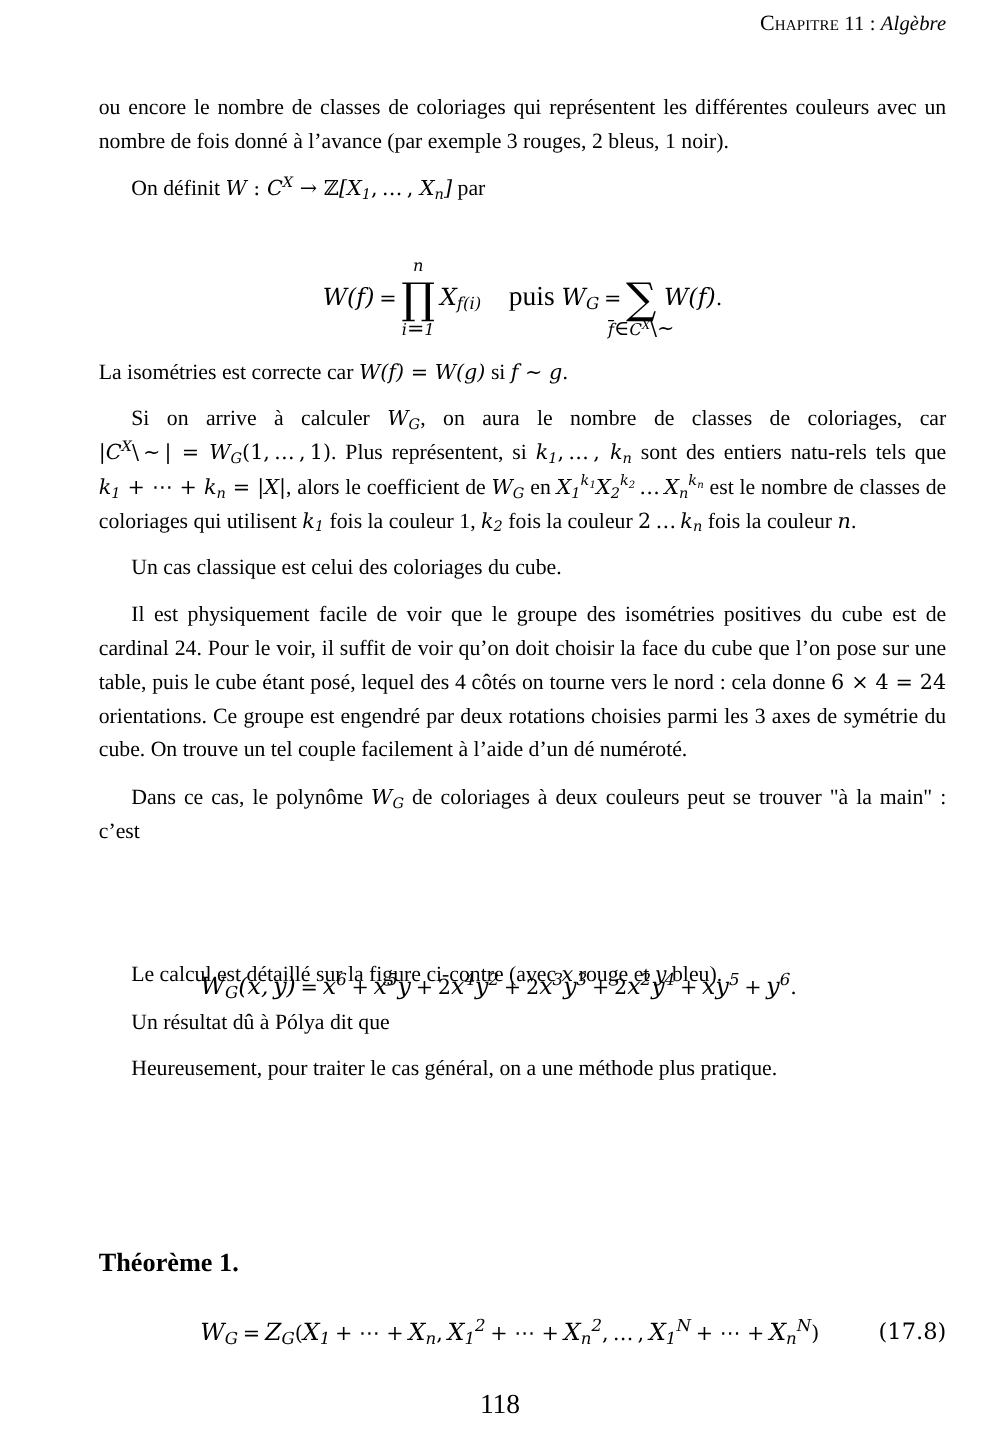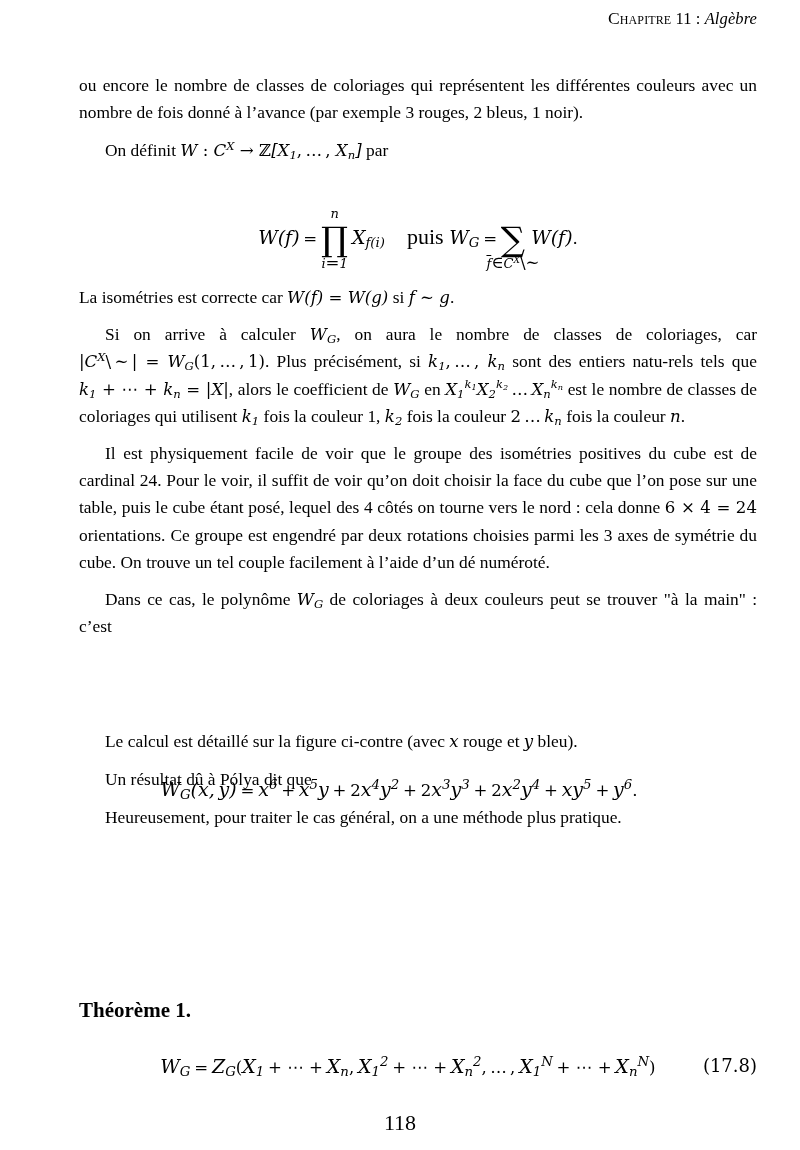--- a/index.html
+++ b/index.html
@@ -195,36 +195,37 @@
 
     <div style="height:120px"></div>
 
     <p class="tx"><span>La isométries est correcte car</span>
       <span class="m nb">W(f) <span class="mr">=</span> W(g)</span>
       <span>si</span>
       <span class="m nb">f <span class="mr">∼</span> g</span><span>.</span></p>
 
     <p class="tx indent gap"><span>Si on arrive à calculer</span>
       <span class="m nb">W<sub>G</sub></span><span>, on aura le nombre de classes de coloriages, car</span>
-      <span class="m nb"><span class="mr">|</span>C<sup>X</sup><span class="mr">\ ∼ | =</span> W<sub>G</sub><span class="mr">(1, … , 1)</span></span><span>. Plus précisément, si</span>
+      <span class="m nb"><span class="mr">|</span>C<sup>X</sup><span class="mr">\ ∼ | =</span> W<sub>G</sub><span class="mr">(1, … , 1)</span></span><span>. Plus représentent, si</span>
       <span class="m nb">k<sub>1</sub><span class="mr">, … ,</span> k<sub>n</sub></span>
       <span>sont des entiers natu-</span><wbr><span>rels tels que</span>
       <span class="m nb">k<sub>1</sub> <span class="mr">+ ⋯ +</span> k<sub>n</sub> <span class="mr">= |</span>X<span class="mr">|</span></span><span>, alors le coefficient de</span>
       <span class="m nb">W<sub>G</sub></span>
       <span>en</span>
       <span class="m nb">X<sub>1</sub><sup class="up">k<sub>1</sub></sup>X<sub>2</sub><sup class="up">k<sub>2</sub></sup><span class="mr"> … </span>X<sub>n</sub><sup class="up">k<sub>n</sub></sup></span>
       <span>est le nombre de classes de coloriages qui utilisent</span>
       <span class="m nb">k<sub>1</sub></span>
       <span>fois la couleur 1,</span>
       <span class="m nb">k<sub>2</sub></span>
       <span>fois la couleur</span>
       <span class="mr nb">2 … </span><span class="m nb">k<sub>n</sub></span>
       <span>fois la couleur</span>
       <span class="m nb">n</span><span>.</span></p>
 
+    <p class="tx indent gap">Un cas classique est celui des coloriages du cube.</p>
 
     <p class="tx indent gap"><span>Il est physiquement facile de voir que le groupe des isométries positives du cube est de cardinal 24. Pour le voir, il suffit de voir qu’on doit choisir la face du cube que l’on pose sur une table, puis le cube étant posé, lequel des 4 côtés on tourne vers le nord : cela donne</span>
       <span class="mr nb">6 × 4 = 24</span>
       <span>orientations. Ce groupe est engendré par deux rotations choisies parmi les 3 axes de symétrie du cube. On trouve un tel couple facilement à l’aide d’un dé numéroté.</span></p>
 
     <p class="tx indent gap"><span>Dans ce cas, le polynôme</span>
       <span class="m nb">W<sub>G</sub></span>
       <span>de coloriages à deux couleurs peut se trouver "à la main" : c’est</span></p>
 
     <div style="height:88px"></div>

